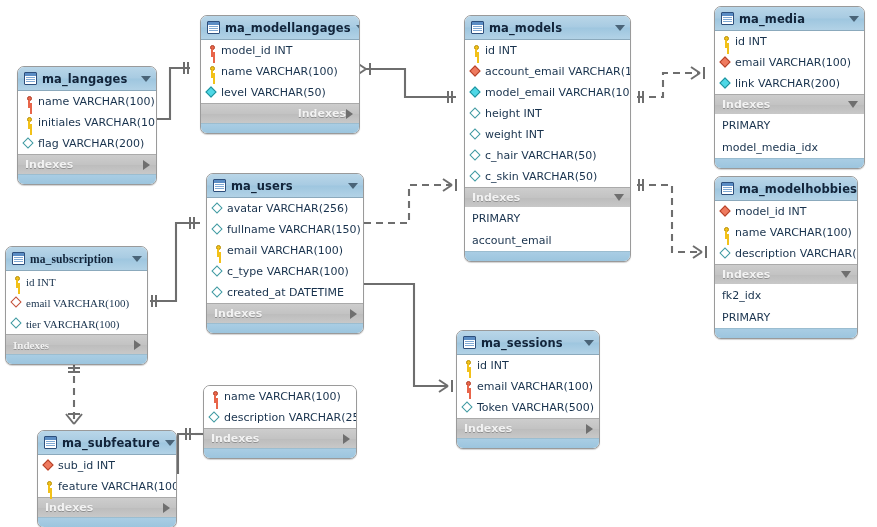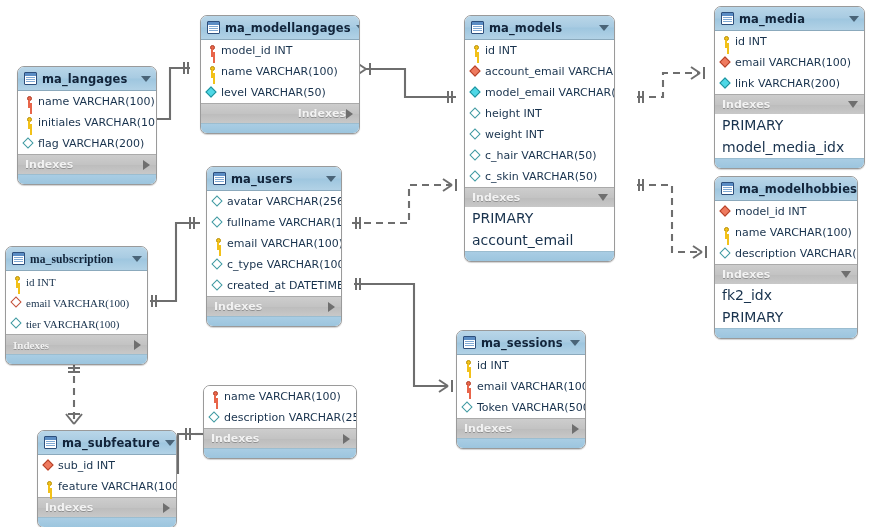--- a/index.html
+++ b/index.html
@@ -105,21 +105,21 @@
     height:20px;display:flex;align-items:center;
     padding:0 6px 0 7px;
     background:linear-gradient(to bottom,#cdcdcd 0%,#c3c3c3 50%,#bcbcbc 51%,#c8c8c8 100%);
     border-top:1px solid #aaaaaa;
     box-sizing:border-box;
   }
   .idxbar .ilabel{flex:1 1 auto;font-weight:bold;font-size:11px;color:#f2f2f2;text-shadow:0 1px 0 rgba(0,0,0,.25);}
   .idxbar .tri-r{width:0;height:0;border-top:5px solid transparent;border-bottom:5px solid transparent;border-left:7px solid #6f6f6f;}
   .idxbar .tri-d{width:0;height:0;border-left:5px solid transparent;border-right:5px solid transparent;border-top:7px solid #6f6f6f;}
   .idxlist{background:#fff;}
-  .idxrow{height:22px;display:flex;align-items:center;padding-left:7px;font-size:14px;color:#18324d;white-space:nowrap;}
+  .idxrow{height:22px;display:flex;align-items:center;padding-left:7px;font-size:11px;color:#18324d;white-space:nowrap;}
   .foot{height:9px;background:linear-gradient(to bottom,#a9cde4,#9cc5de);border-top:1px solid #9bbdd0;}
 </style>
 </head>
 <body>
 
 <div id="canvas">
 
   <svg id="links" width="877" height="527" viewBox="0 0 877 527">
     <defs>
       <g id="crow-left">
@@ -232,21 +232,21 @@
             <span class="g dia dia-fill"></span>
             <span class="ctext"><span>level</span> <span class="ctype">VARCHAR(50)</span></span>
           </div>
         </div>
         <div class="idxbar">
           <span class="ilabel">Indexes</span>
           <span class="tri-r"></span>
         </div>
         <div class="foot"></div>
       </div>
-      <div class="tbl" style="left: 464px; top: 15px; width: 151px;">
+      <div class="tbl" style="left: 464px; top: 15px; width: 167px;">
         <div class="hdr">
           <span class="tblicon"></span>
           <span class="tname">ma_models</span>
           <span class="caret"></span>
         </div>
         <div class="cols">
           <div class="col">
             <span class="g key-y"></span>
             <span class="ctext"><span>id</span> <span class="ctype">INT</span></span>
           </div>
@@ -308,21 +308,21 @@
         <div class="idxbar">
           <span class="ilabel">Indexes</span>
           <span class="tri-d"></span>
         </div>
         <div class="idxlist">
           <div class="idxrow">PRIMARY</div>
           <div class="idxrow">model_media_idx</div>
         </div>
         <div class="foot"></div>
       </div>
-      <div class="tbl" style="left: 206px; top: 166px; width: 136px;">
+      <div class="tbl" style="left: 206px; top: 173px; width: 158px;">
         <div class="hdr">
           <span class="tblicon"></span>
           <span class="tname">ma_users</span>
           <span class="caret"></span>
         </div>
         <div class="cols">
           <div class="col">
             <span class="g dia dia-open"></span>
             <span class="ctext"><span>avatar</span> <span class="ctype">VARCHAR(256)</span></span>
           </div>
@@ -398,21 +398,21 @@
             <span class="g dia dia-open"></span>
             <span class="ctext"><span>tier</span> <span class="ctype">VARCHAR(100)</span></span>
           </div>
         </div>
         <div class="idxbar">
           <span class="ilabel">Indexes</span>
           <span class="tri-r"></span>
         </div>
         <div class="foot"></div>
       </div>
-      <div class="tbl" style="left: 456px; top: 330px; width: 130px;">
+      <div class="tbl" style="left: 456px; top: 330px; width: 144px;">
         <div class="hdr">
           <span class="tblicon"></span>
           <span class="tname">ma_sessions</span>
           <span class="caret"></span>
         </div>
         <div class="cols">
           <div class="col">
             <span class="g key-y"></span>
             <span class="ctext"><span>id</span> <span class="ctype">INT</span></span>
           </div>

